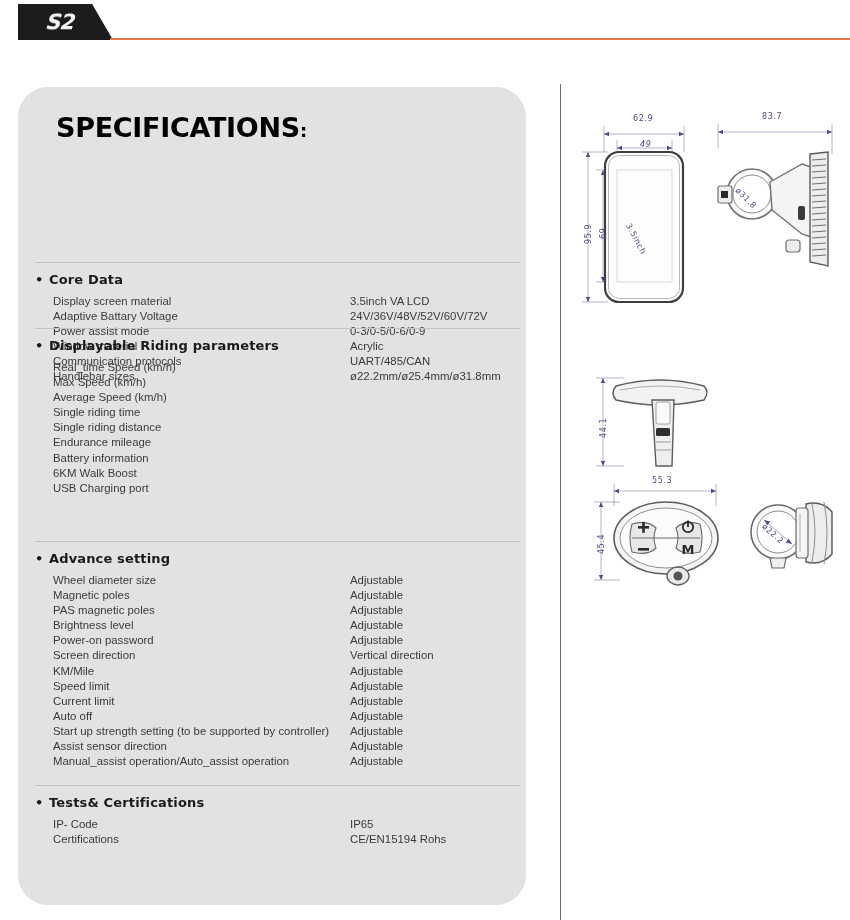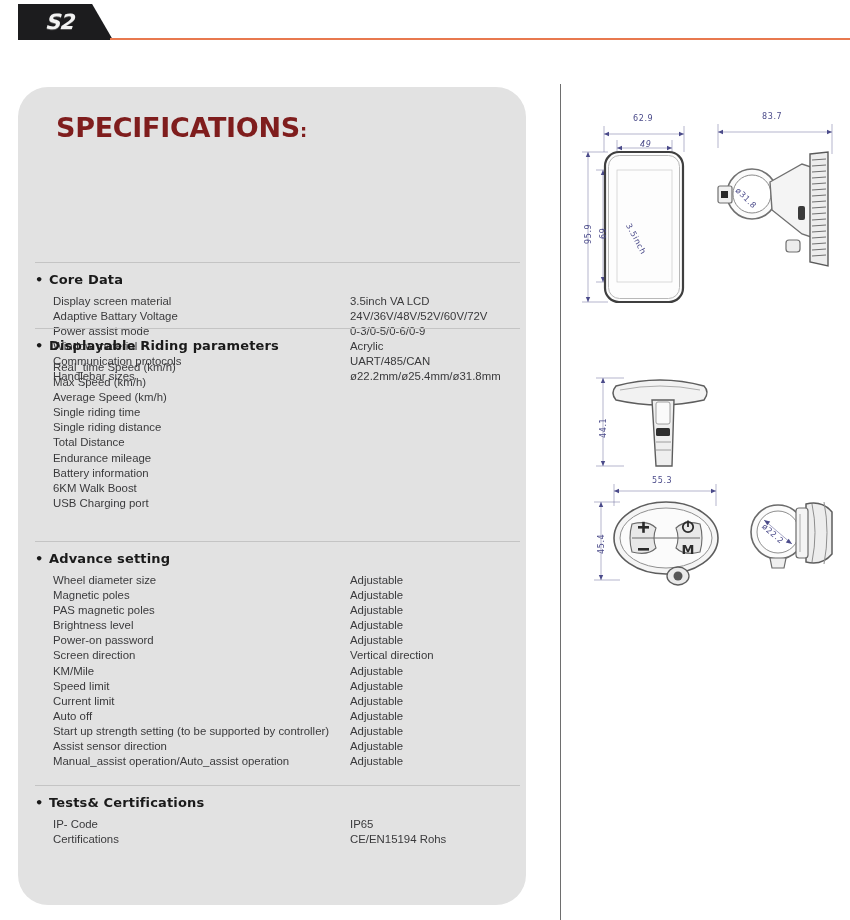--- a/index.html
+++ b/index.html
@@ -53,21 +53,21 @@
   #spec-panel {
     position: absolute;
     left: 18px; top: 87px;
     width: 508px; height: 818px;
     background: #e2e2e2;
     border-radius: 30px;
   }
   #spec-title {
     position: absolute;
     left: 38px; top: 25px;
-    color: #7f1d1d;
+    color: #000000;
     font-size: 27px;
     font-weight: bold;
     letter-spacing: -0.3px;
     font-family: "DejaVu Sans", sans-serif;
     text-align: center;
   }
   #spec-title .colon {
     font-size: 18px;
   }
 
@@ -207,23 +207,20 @@
           <span class="label">Max Speed (km/h)</span>
         </div>
       <div class="row">
           <span class="label">Average Speed (km/h)</span>
         </div>
       <div class="row">
           <span class="label">Single riding time</span>
         </div>
       <div class="row">
           <span class="label">Single riding distance</span>
-        </div>
-      <div class="row">
-          <span class="label">Total Distance</span>
         </div>
       <div class="row">
           <span class="label">Endurance mileage</span>
         </div>
       <div class="row">
           <span class="label">Battery information</span>
         </div>
       <div class="row">
           <span class="label">6KM Walk Boost</span>
         </div>

